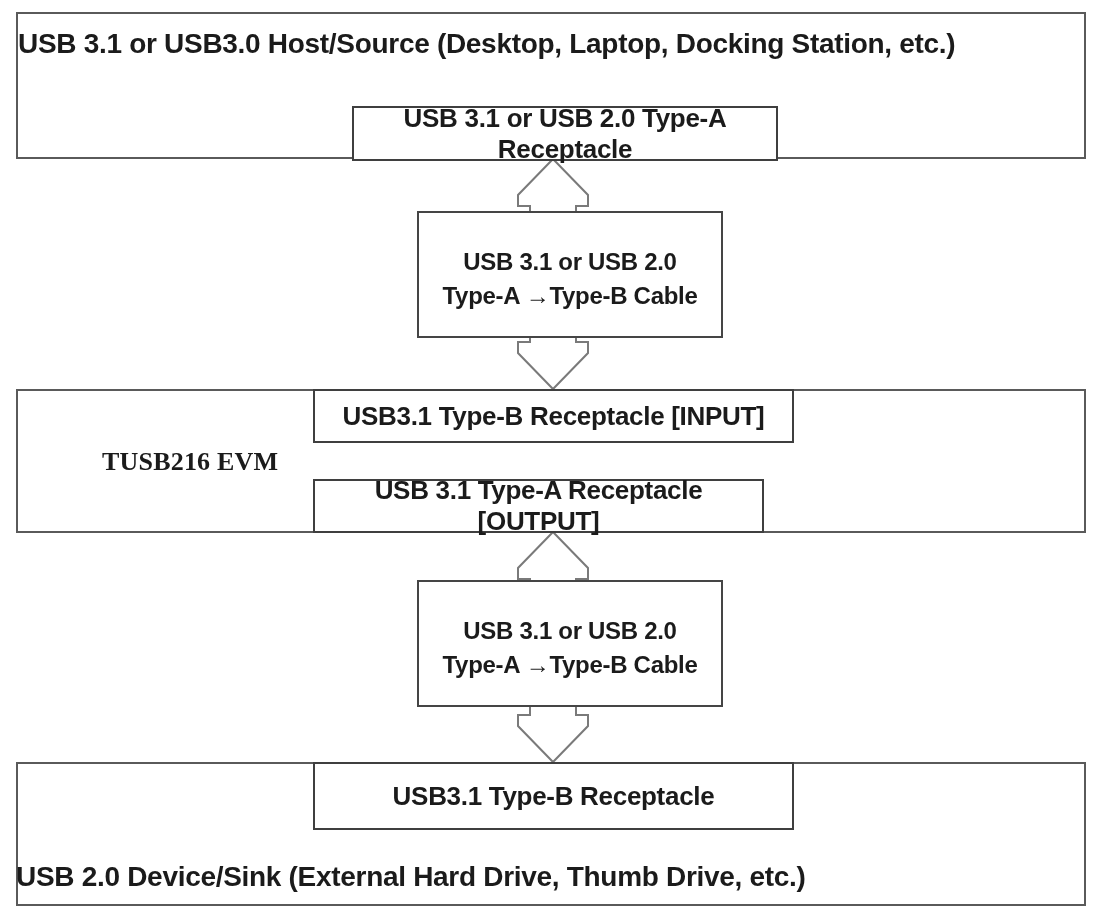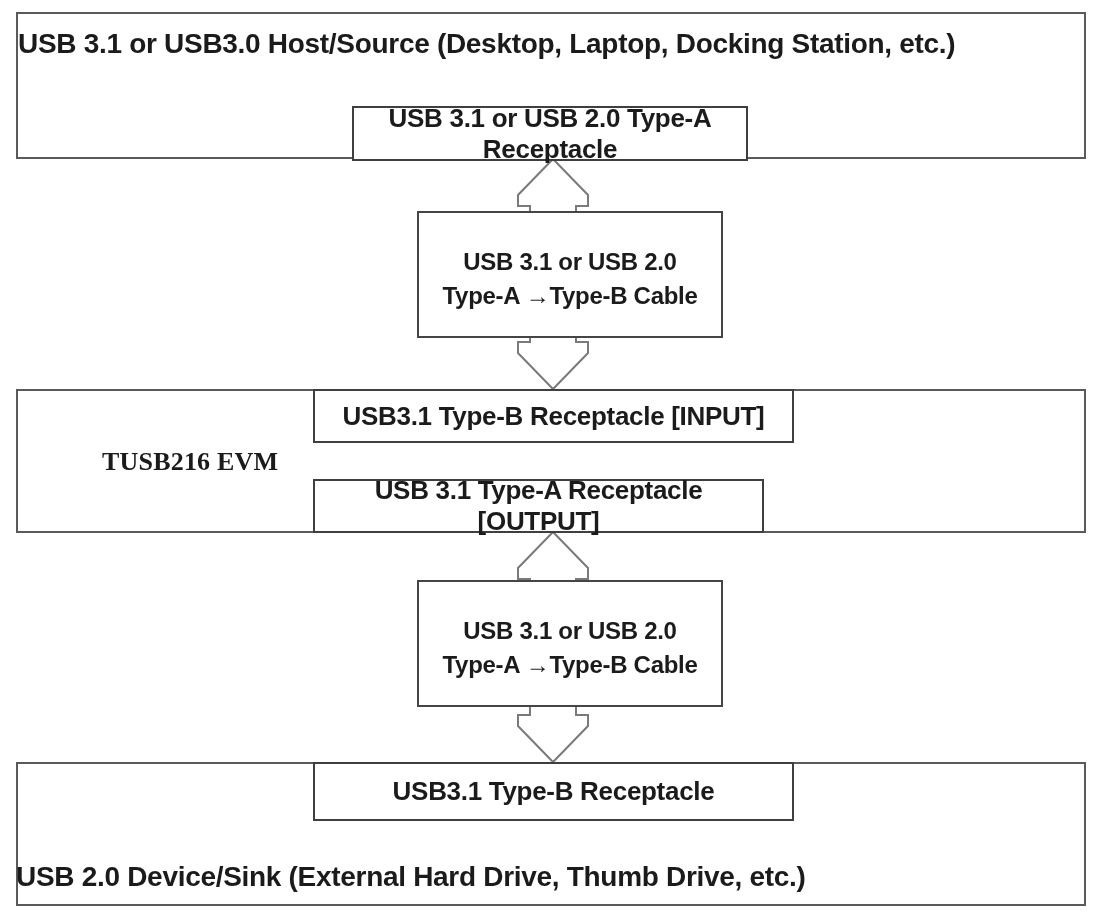--- a/index.html
+++ b/index.html
@@ -32,32 +32,32 @@
   .title-text {
     position: absolute;
     text-align: left;
     font-size: 28px;
     line-height: 34px;
     letter-spacing: -0.3px;
     white-space: nowrap;
   }
   #host-box      { left: 16px;  top: 12px;  width: 1070px; height: 147px; }
   #host-title    { left: 0;     top: 13px;  width: 100%; }
-  #host-recept   { left: 352px; top: 106px; width: 396px;  height: 55px; }
+  #host-recept   { left: 352px; top: 106px; width: 426px;  height: 55px; }
   #evm-box       { left: 16px;  top: 389px; width: 1070px; height: 144px; }
   #evm-label     {
     position: absolute; left: 74px; top: 447px;
     font-family: "Liberation Serif", serif;
     font-weight: bold; font-size: 26px; line-height: 30px;
     letter-spacing: 0.2px; white-space: nowrap; margin-left: 28px;
   }
   #evm-input     { left: 313px; top: 389px; width: 481px; height: 54px; }
   #evm-output    { left: 313px; top: 479px; width: 451px; height: 54px; }
   #device-box    { left: 16px;  top: 762px; width: 1070px; height: 144px; }
-  #device-recept { left: 313px; top: 762px; width: 481px;  height: 59px; }
+  #device-recept { left: 313px; top: 762px; width: 481px;  height: 68px; }
   #device-title  { left: 16px;  top: 860px; width: 856px; }
   .cable-box {
     position: absolute;
     box-sizing: border-box;
     left: 417px; width: 306px; height: 127px;
     background: #ffffff;
     border: 2px solid #454545;
     text-align: center;
     font-size: 24px;
     line-height: 34px;

